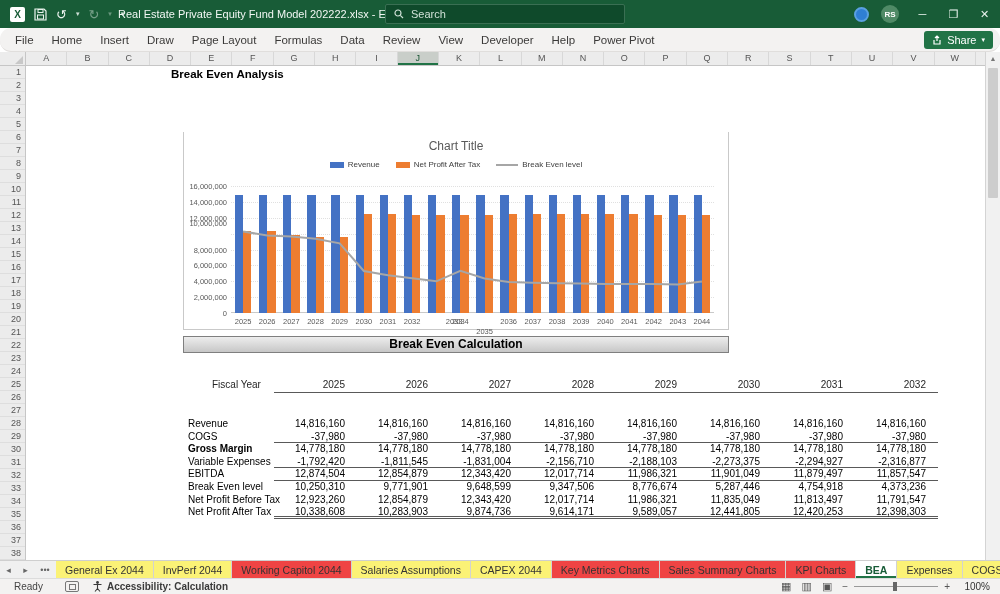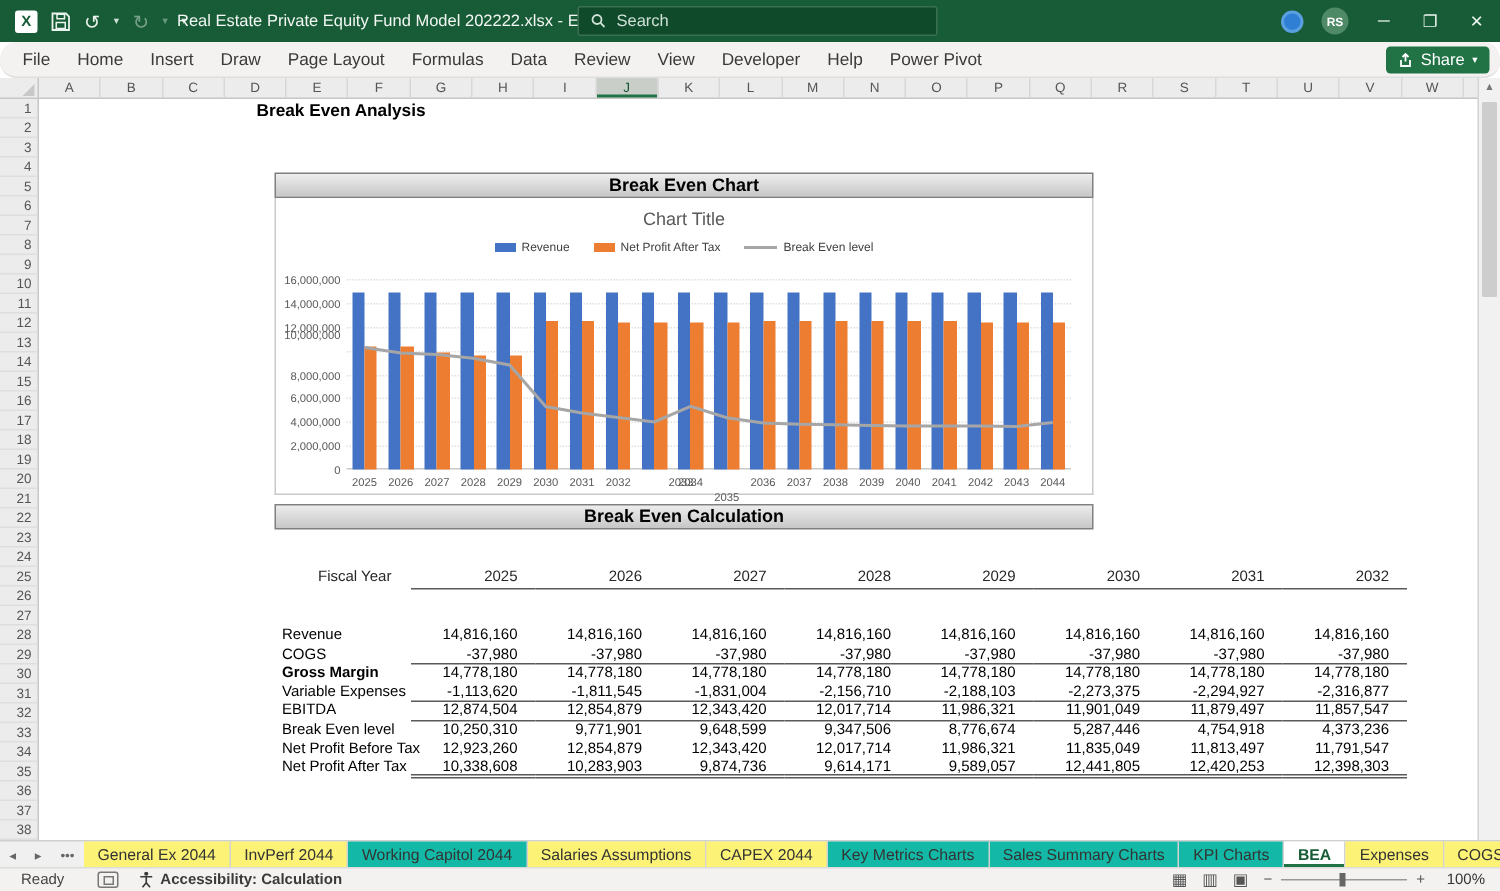--- a/index.html
+++ b/index.html
@@ -59,21 +59,21 @@
   .ty { text-align:right; padding-right:12px; height:15px; line-height:14px; border-bottom:1px solid #595959; color:#262626; }
   .tspacer { grid-column:1 / -1; height:25px; }
   .trl { height:12.6px; line-height:12.4px; white-space:nowrap; }
   .trl.bold { font-weight:bold; }
   .tv { text-align:right; padding-right:12px; height:12.6px; line-height:12.4px; }
   .tv.b1 { border-bottom:1px solid #595959; }
   .tv.b2 { border-bottom:3px double #595959; }
   
   .sheettabs { position:absolute; left:0; top:560px; width:100%; height:18px; background:#f0f0f0; border-top:1px solid #cfcfcf; display:flex; align-items:stretch; font-size:10.5px; color:#333; }
   .tabnav { width:17px; display:flex; align-items:center; justify-content:center; color:#666; font-size:9px; flex:none; }
-  .stab { padding:0 9px; display:flex; align-items:center; border-right:1px solid #d2d2d2; background:#14b8a6; white-space:nowrap; flex:none; }
+  .stab { padding:0 9px; display:flex; align-items:center; border-right:1px solid #d2d2d2; background:#ef4444; white-space:nowrap; flex:none; }
   .stab.yellow { background:#fbf276; }
   .stab.active { background:#fff; font-weight:bold; color:#185c37; box-shadow:inset 0 -2px 0 #217346; }
   
   .statusbar { position:absolute; left:0; top:578px; width:100%; height:16px; background:#f3f2f1; border-top:1px solid #dcdcdc; display:flex; align-items:center; font-size:10px; color:#444; }
   .sb-ready { margin-left:14px; margin-right:22px; }
   .sb-icon { width:14px; height:11px; border:1px solid #777; border-radius:2px; margin-right:14px; position:relative; }
   .sb-icon:after { content:""; position:absolute; left:3px; top:2px; width:5px; height:4px; border:1px solid #777; }
   .sb-access { display:flex; align-items:center; gap:5px; font-weight:bold; color:#3a3a3a; }
   .sb-right { margin-left:auto; display:flex; align-items:center; gap:10px; padding-right:10px; }
   .viewbtn { font-size:11px; color:#555; }
@@ -207,21 +207,20 @@
         <div class="rowh">33</div>
         <div class="rowh">34</div>
         <div class="rowh">35</div>
         <div class="rowh">36</div>
         <div class="rowh">37</div>
         <div class="rowh">38</div>
       </div>
 
     <div class="sheet-title">Break Even Analysis</div>
 
-    <div class="banner" style="top:49px;">Break Even Chart</div>
 
     <div class="chart-box">
       <div class="chart-title">Chart Title</div>
       <div class="legend" id="legend">
           <div class="leg-item">
             <div style="width: 14px; height: 6px; background: rgb(68, 114, 196);"></div>
             <div>Revenue</div>
           </div>
           <div class="leg-item">
             <div style="width: 14px; height: 6px; background: rgb(237, 125, 49);"></div>
@@ -390,21 +389,21 @@
         <div class="trl bold">Gross Margin</div>
         <div class="tv">14,778,180</div>
         <div class="tv">14,778,180</div>
         <div class="tv">14,778,180</div>
         <div class="tv">14,778,180</div>
         <div class="tv">14,778,180</div>
         <div class="tv">14,778,180</div>
         <div class="tv">14,778,180</div>
         <div class="tv">14,778,180</div>
         <div class="trl">Variable Expenses</div>
-        <div class="tv b1">-1,113,620</div>
+        <div class="tv b1">-1,792,420</div>
         <div class="tv b1">-1,811,545</div>
         <div class="tv b1">-1,831,004</div>
         <div class="tv b1">-2,156,710</div>
         <div class="tv b1">-2,188,103</div>
         <div class="tv b1">-2,273,375</div>
         <div class="tv b1">-2,294,927</div>
         <div class="tv b1">-2,316,877</div>
         <div class="trl">EBITDA</div>
         <div class="tv b1">12,874,504</div>
         <div class="tv b1">12,854,879</div>

